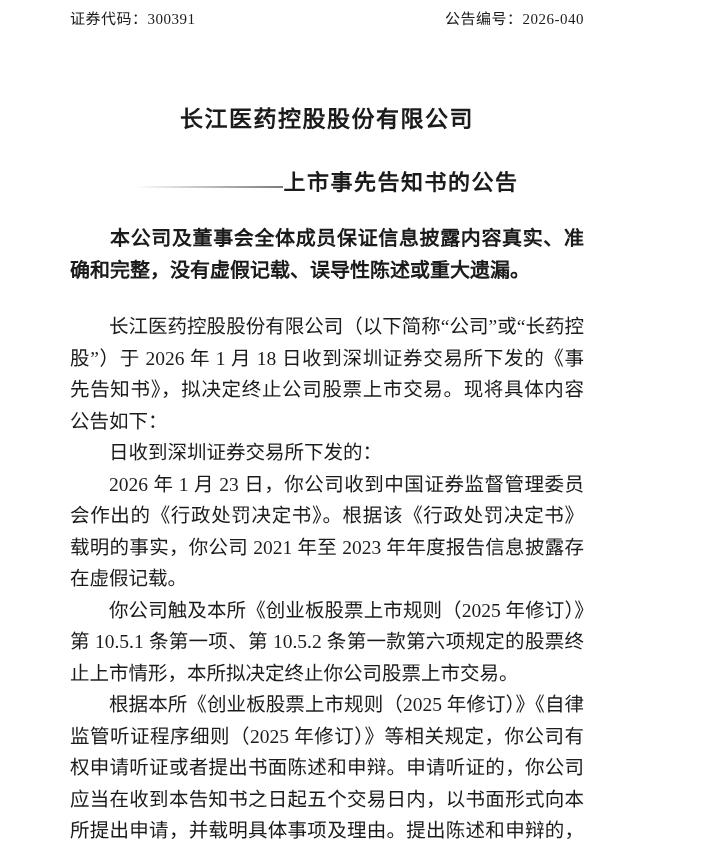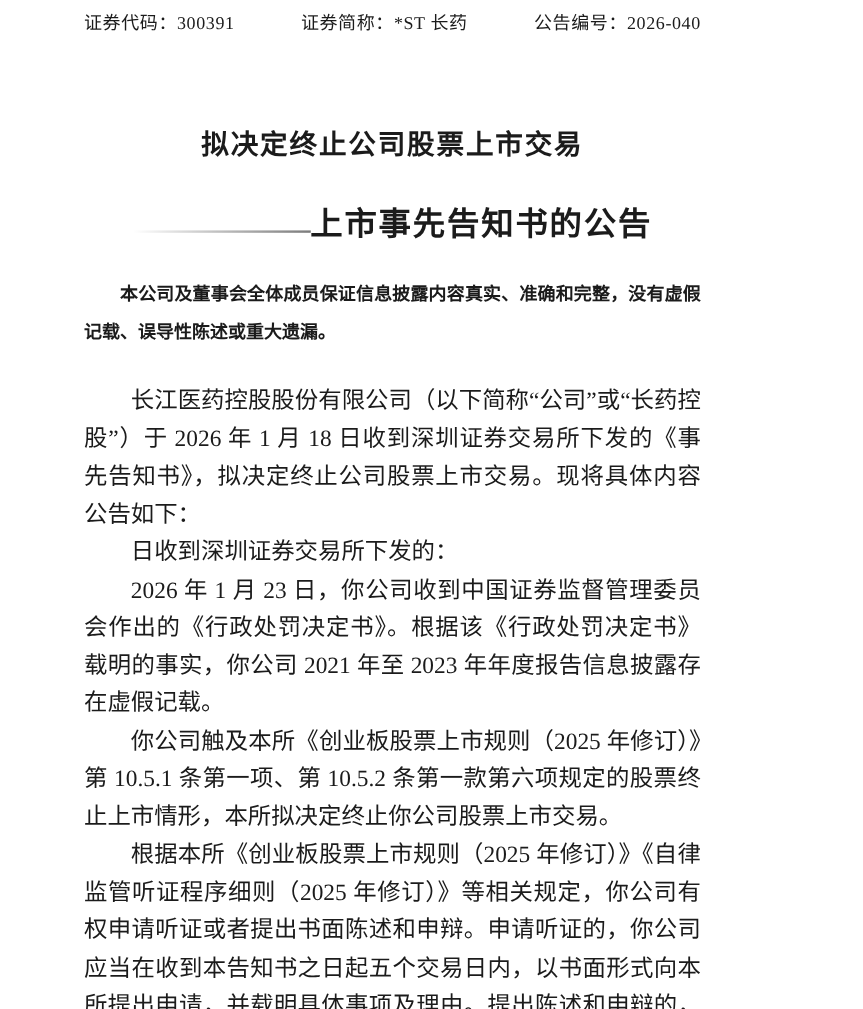--- a/index.html
+++ b/index.html
@@ -42,27 +42,27 @@
     white-space: nowrap;
   }
   .artifact-line {
     display: inline-block;
     width: 148px;
     height: 2px;
     background: linear-gradient(to right, rgba(150,150,150,0), rgba(100,100,100,0.85));
     vertical-align: 2px;
   }
   .subtitle-text {
-    font-size: 27px;
+    font-size: 22px;
     font-weight: bold;
     letter-spacing: 1.5px;
   }
   .disclaimer {
     margin: 27px 0 0 0;
-    font-size: 15px;
+    font-size: 20px;
     font-weight: bold;
     line-height: 31.5px;
     text-indent: 2em;
     text-align: justify;
   }
   .content {
     margin-top: 25px;
   }
   .content p {
     margin: 0;
@@ -75,25 +75,24 @@
     font-weight: bold;
   }
 </style>
 </head>
 <body>
 
 <div class="page">
 
   <div class="doc-header">
     <span>证券代码：300391</span>
-    <span>证券简称：*ST 长药</span>
     <span>公告编号：2026-040</span>
   </div>
 
-  <div class="company-title">拟决定终止公司股票上市交易</div>
+  <div class="company-title">长江医药控股股份有限公司</div>
 
   <div class="subtitle-row">
     <span class="artifact-line"></span><span class="subtitle-text">上市事先告知书的公告</span>
   </div>
 
   <p class="disclaimer">本公司及董事会全体成员保证信息披露内容真实、准确和完整，没有虚假记载、误导性陈述或重大遗漏。</p>
 
   <div class="content">
     <p class="normal">长江医药控股股份有限公司（以下简称“公司”或“长药控股”）于 2026 年 1 月 18 日收到深圳证券交易所下发的《事先告知书》，拟决定终止公司股票上市交易。现将具体内容公告如下：</p>
     <p class="normal">日收到深圳证券交易所下发的：</p>

